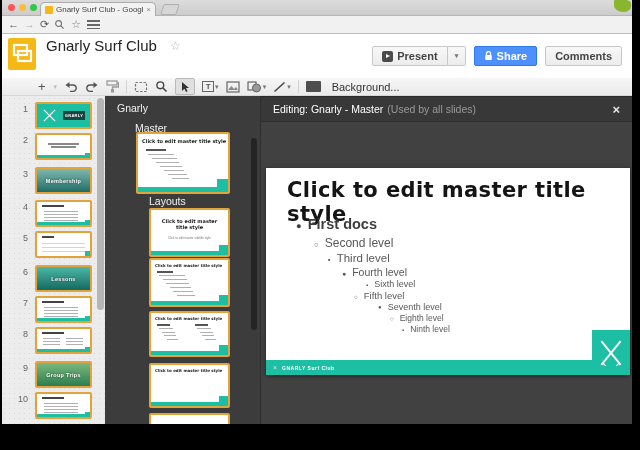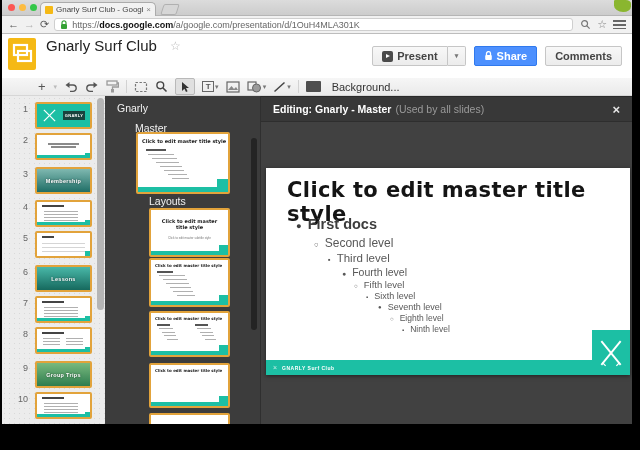--- a/index.html
+++ b/index.html
@@ -83,21 +83,21 @@
   #masterpanel { position:absolute; left:103px; top:0; width:155px; height:100%; background:#3c3c3c; }
   .mlabel { position:absolute; font-size:10.5px; color:#f2f2f2; }
   .mthumbwrap { position:absolute; border:2px solid #e2a33b; border-radius:2px; background:#fff; overflow:hidden; }
   #mp-scroll { position:absolute; right:3px; top:42px; width:6px; height:192px; background:#242424; border-radius:3px; }
 
   #editarea { position:absolute; left:258px; top:0; right:0; height:100%; background:#414141;
     border-left:1px solid #2f2f2f; }
   #editbar { position:absolute; left:0; top:0; width:100%; height:26px; background:#383838;
     border-top:1px solid #2a2a2a; border-bottom:1px solid #2e2e2e;
     display:flex; align-items:center; padding:0 12px; }
-  #editbar .strong { font-size:10.5px; font-weight:bold; color:#fff; }
+  #editbar .strong { font-size:10.5px; font-weight:normal; color:#fff; }
   #editbar .note { font-size:10.5px; color:#9a9a9a; margin-left:4px; }
   #editclose { margin-left:auto; font-size:13px; font-weight:bold; color:#e8e8e8; cursor:default; }
 
   #slide { position:absolute; left:5px; top:72px; width:364px; height:207px; background:#fff;
     box-shadow:0 1px 4px rgba(0,0,0,.5); overflow:hidden; }
   #slidetitle { position:absolute; left:21px; top:10px; font-family:"DejaVu Sans", sans-serif;
     font-weight:bold; font-size:21px; letter-spacing:.4px; color:#141414; }
   #bullets { position:absolute; left:0; top:48px; width:100%; }
   .brow { display:flex; align-items:baseline; }
   .bmark { margin-right:6px; }
@@ -138,27 +138,20 @@
         <span class="x">×</span>
       </div>
       <div id="newtab"></div>
       <div id="greenblob"></div>
     </div>
 
     <div id="urlbar">
       <span class="navglyph">←</span>
       <span class="navglyph dis">→</span>
       <span class="navglyph">⟳</span>
-      <div id="omnibox">
-        <svg width="8" height="10" viewBox="0 0 8 10">
-          <path d="M2 4 V2.8 a2 2 0 0 1 4 0 V4" fill="none" stroke="#35a235" stroke-width="1.2"></path>
-          <rect x="1" y="4" width="6" height="5" rx="1" fill="#35a235"></rect>
-        </svg>
-        <span class="url"><span>https://</span><b>docs.google.com</b><span>/a/google.com/presentation/d/1OuH4MLA301K</span></span>
-      </div>
       <div id="urlicons">
         <svg width="11" height="11" viewBox="0 0 12 12">
           <circle cx="5" cy="5" r="3.2" fill="none" stroke="#777" stroke-width="1.3"></circle>
           <line x1="7.5" y1="7.5" x2="10.5" y2="10.5" stroke="#777" stroke-width="1.3"></line>
         </svg>
         <span style="font-size:11px;color:#888">☆</span>
         <span class="hamburger"></span>
       </div>
     </div>
 
@@ -477,27 +470,27 @@
                 <span>Second level</span>
               </div>
               <div class="brow" style="padding-left: 62px; margin-bottom: 1.5px; font-size: 11.5px; color: rgb(88, 88, 88); font-weight: normal;">
                 <span class="bmark" style="font-size: 7.475px;">▪</span>
                 <span>Third level</span>
               </div>
               <div class="brow" style="padding-left: 76px; margin-bottom: 1px; font-size: 10.5px; color: rgb(88, 88, 88); font-weight: normal;">
                 <span class="bmark" style="font-size: 6.825px;">●</span>
                 <span>Fourth level</span>
               </div>
+              <div class="brow" style="padding-left: 100px; margin-bottom: 1px; font-size: 9px; color: rgb(88, 88, 88); font-weight: normal;">
+                <span class="bmark" style="font-size: 6px;">▪</span>
+                <span>Sixth level</span>
+              </div>
               <div class="brow" style="padding-left: 88px; margin-bottom: 1px; font-size: 9.5px; color: rgb(88, 88, 88); font-weight: normal;">
                 <span class="bmark" style="font-size: 6.175px;">○</span>
                 <span>Fifth level</span>
-              </div>
-              <div class="brow" style="padding-left: 100px; margin-bottom: 1px; font-size: 9px; color: rgb(88, 88, 88); font-weight: normal;">
-                <span class="bmark" style="font-size: 6px;">▪</span>
-                <span>Sixth level</span>
               </div>
               <div class="brow" style="padding-left: 112px; margin-bottom: 1px; font-size: 9px; color: rgb(88, 88, 88); font-weight: normal; align-items: center;">
                 <span class="bmark" style="font-size: 6px;">●</span>
                 <span>Seventh level</span>
               </div>
               <div class="brow" style="padding-left: 124px; margin-bottom: 1px; font-size: 8.5px; color: rgb(88, 88, 88); font-weight: normal;">
                 <span class="bmark" style="font-size: 6px;">○</span>
                 <span>Eighth level</span>
               </div>
               <div class="brow" style="padding-left: 136px; margin-bottom: 0px; font-size: 8.5px; color: rgb(88, 88, 88); font-weight: normal;">

